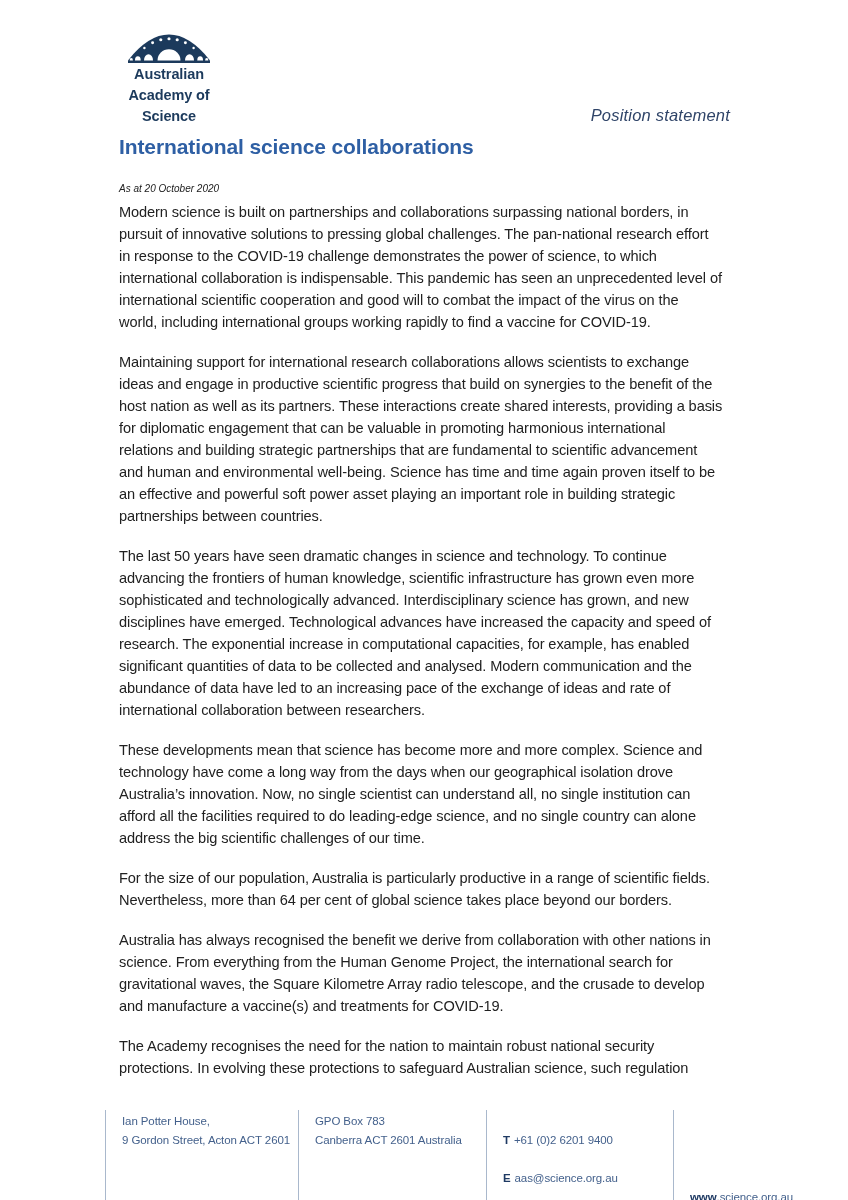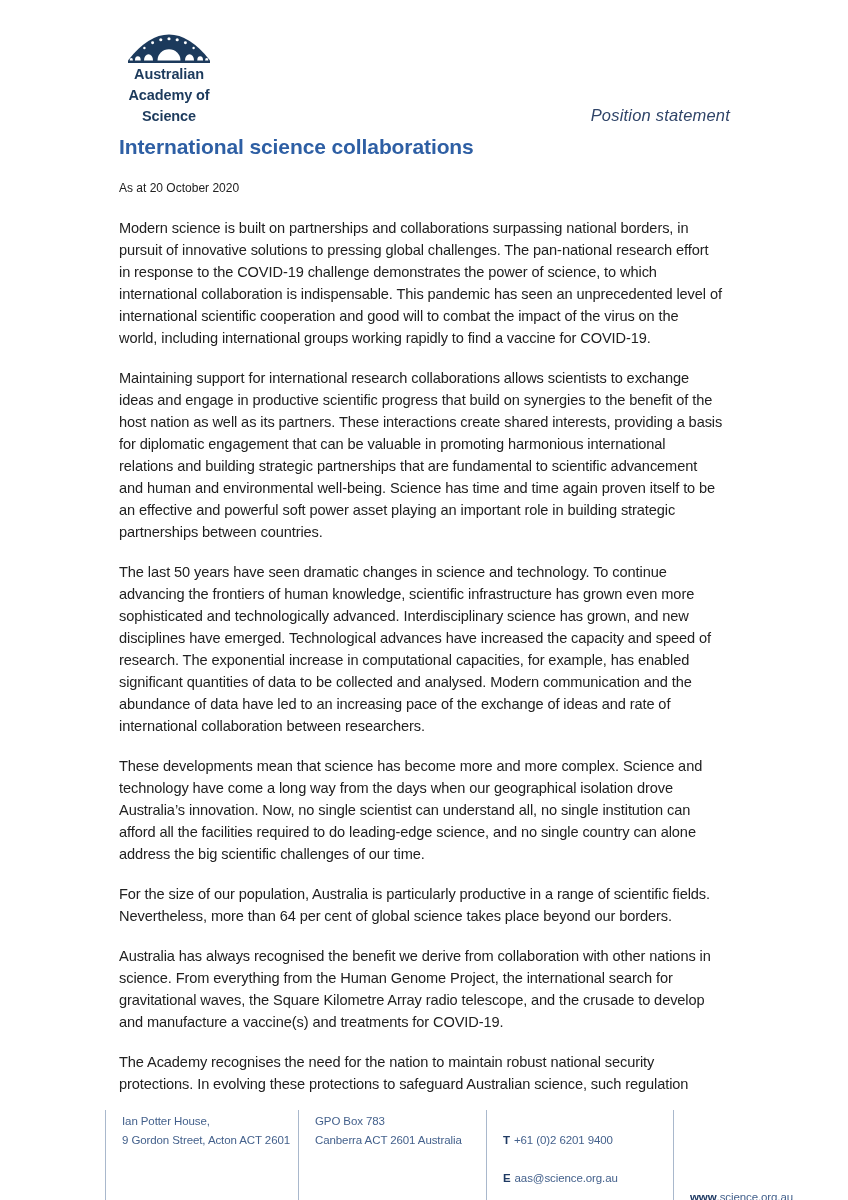--- a/index.html
+++ b/index.html
@@ -26,29 +26,29 @@
     font-style:italic;font-size:16.5px;color:#2f4468;
     padding-bottom:2px;letter-spacing:0.2px;
   }
   
   .doc{position:absolute;left:119px;width:611px;top:135px;}
   .doc-title{
     margin:0;font-size:21px;line-height:24px;font-weight:700;
     color:#2e5fa4;letter-spacing:-0.1px;
   }
   .date-line{
-    font-size:12px;line-height:17px;
+    font-style:italic;font-size:10px;line-height:17px;
     color:#212121;margin-top:21px;
   }
   .para{
     margin:18px 0 0 0;
     font-size:14.6px;line-height:22px;color:#212121;
     white-space:pre-line;letter-spacing:-0.1px;
   }
-  .doc > .para:first-of-type{margin-top:20px;}
+  .doc > .para:first-of-type{margin-top:4px;}
   
   .footer{
     position:absolute;left:0;top:1110px;width:848px;
     display:flex;align-items:stretch;
     color:#44618c;
   }
   .fcol{
     box-sizing:border-box;
     border-left:1px solid #a9b8cc;
     padding:2px 6px 4px 16px;

